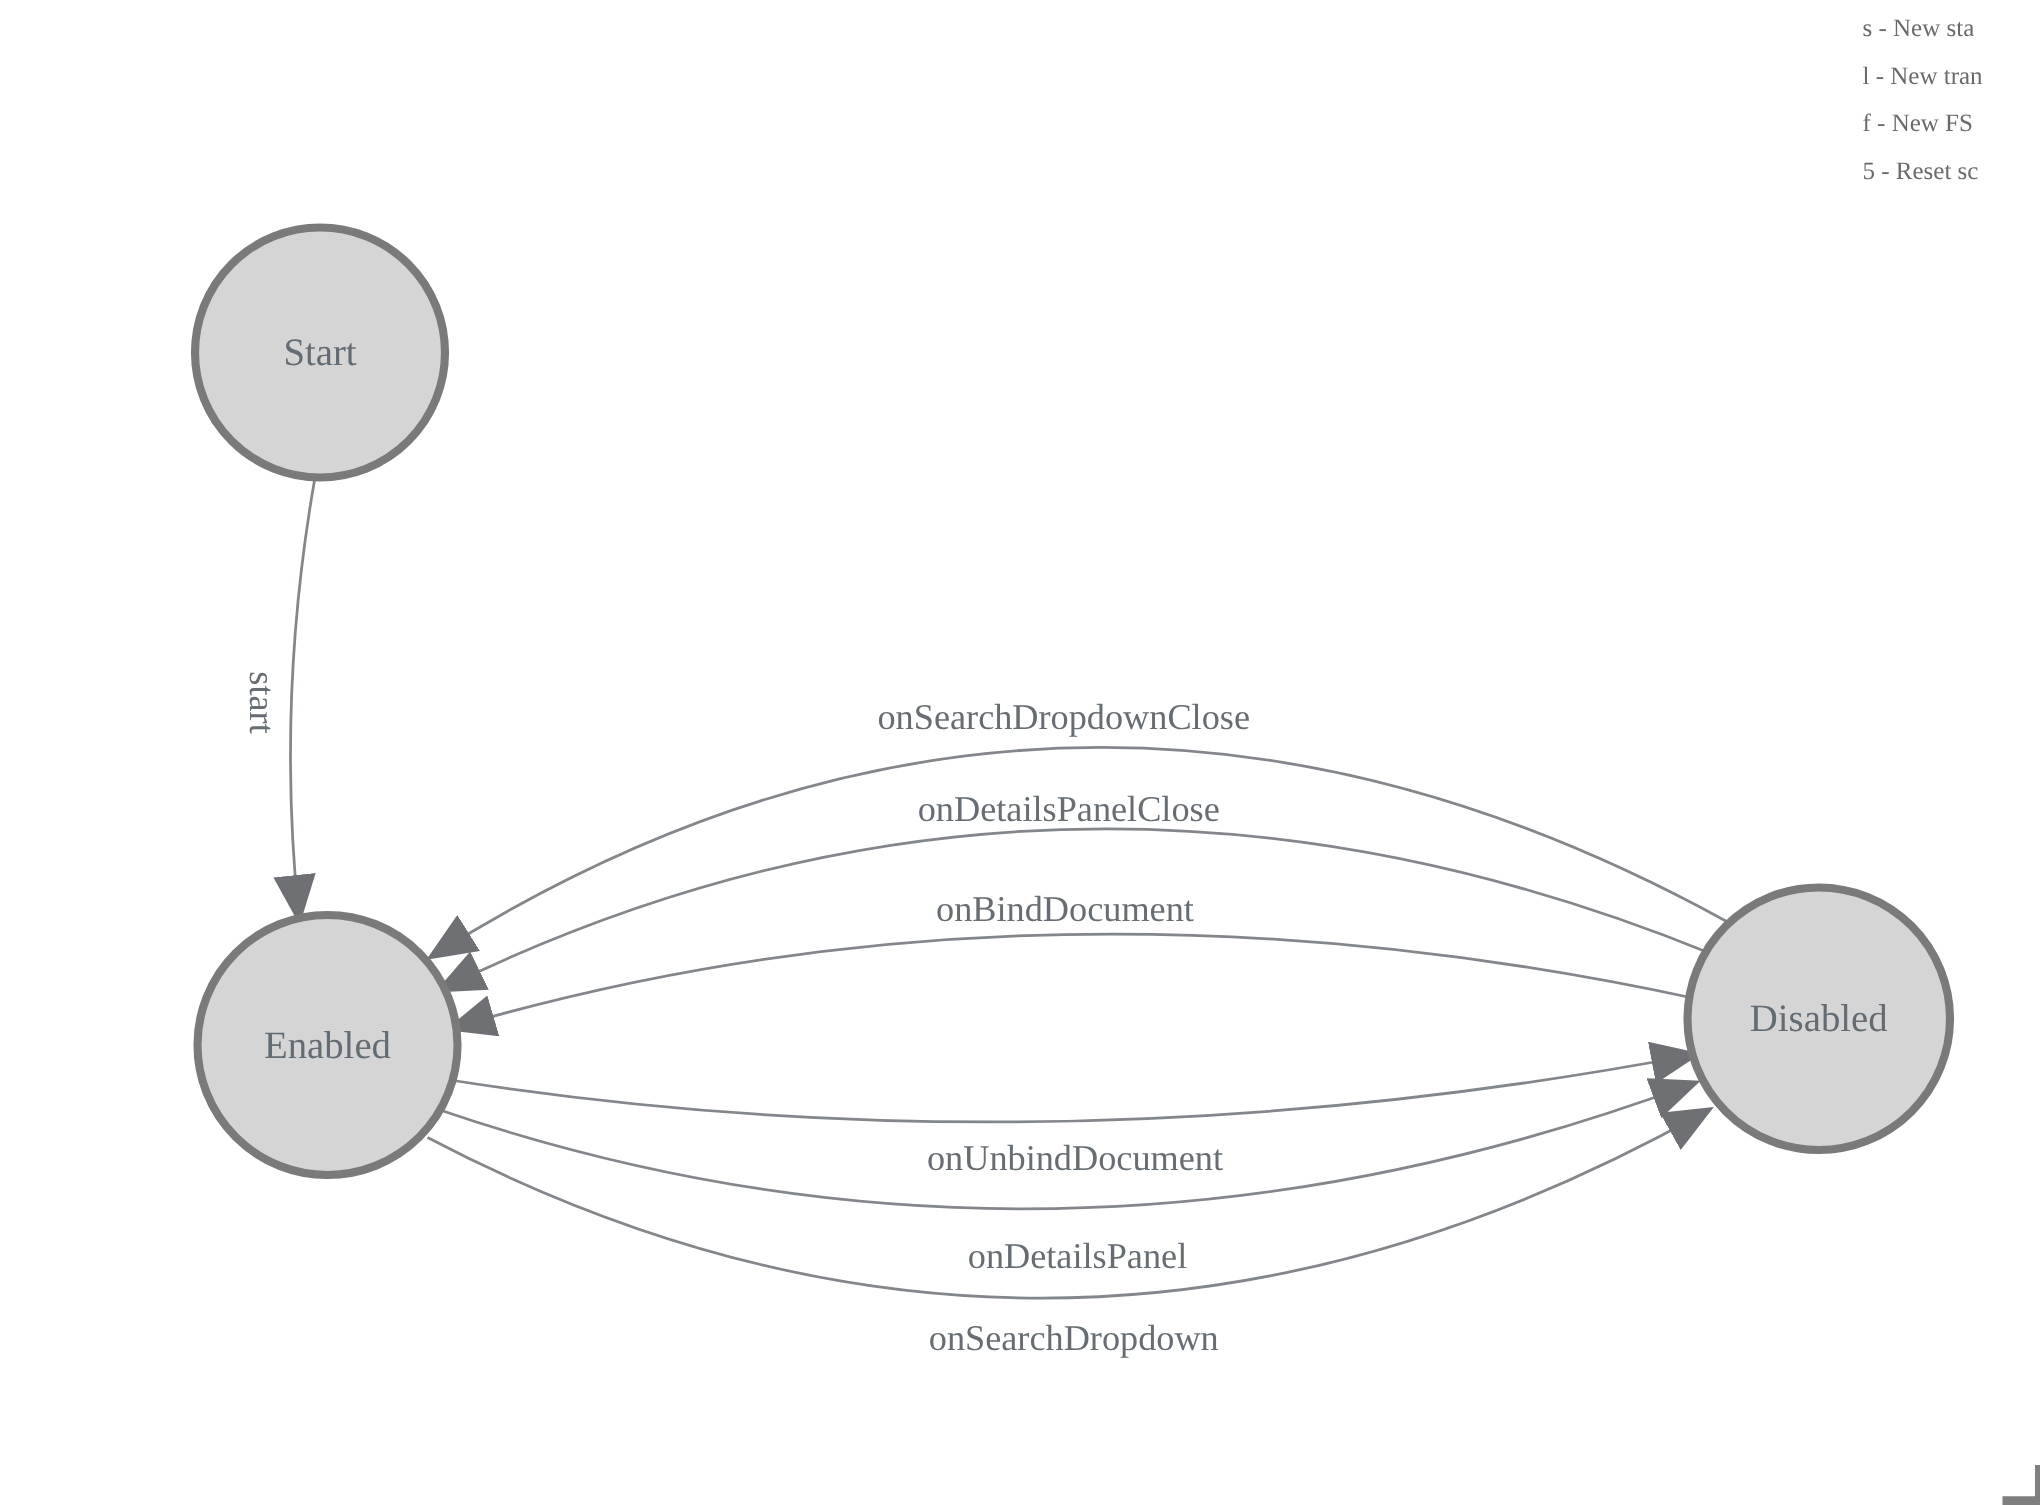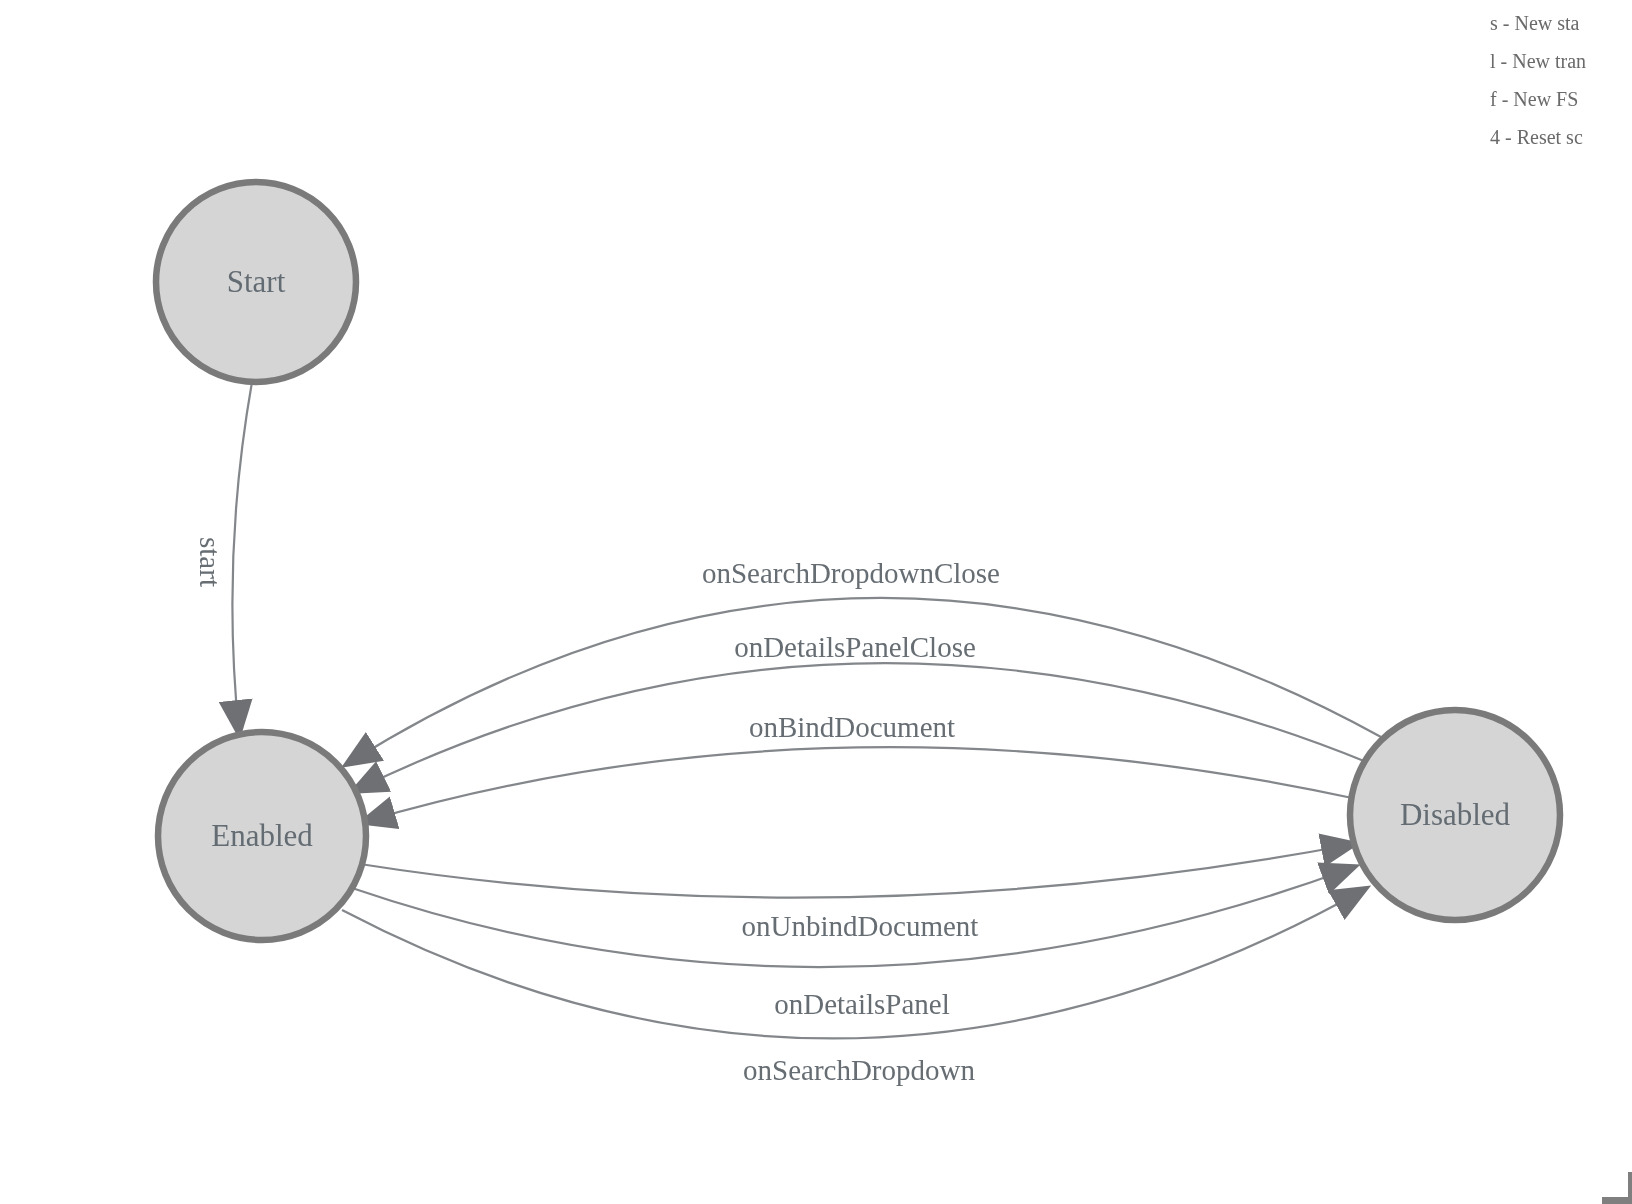--- a/index.html
+++ b/index.html
@@ -116,17 +116,17 @@
       <circle class="node-circle" cx="1455" cy="815" r="105"></circle>
       <text class="node-label" x="1455" y="825">Disabled</text>
     </g>
   </svg>
 </div>
 
 <div id="legend">
   <div>s - New sta</div>
   <div>l - New tran</div>
   <div>f - New FS</div>
-  <div>4 - Reset sc</div>
+  <div>5 - Reset sc</div>
 </div>
 
 <div id="corner-v" class="corner-piece"></div>
 <div id="corner-h" class="corner-piece"></div>
 
 </body></html>

